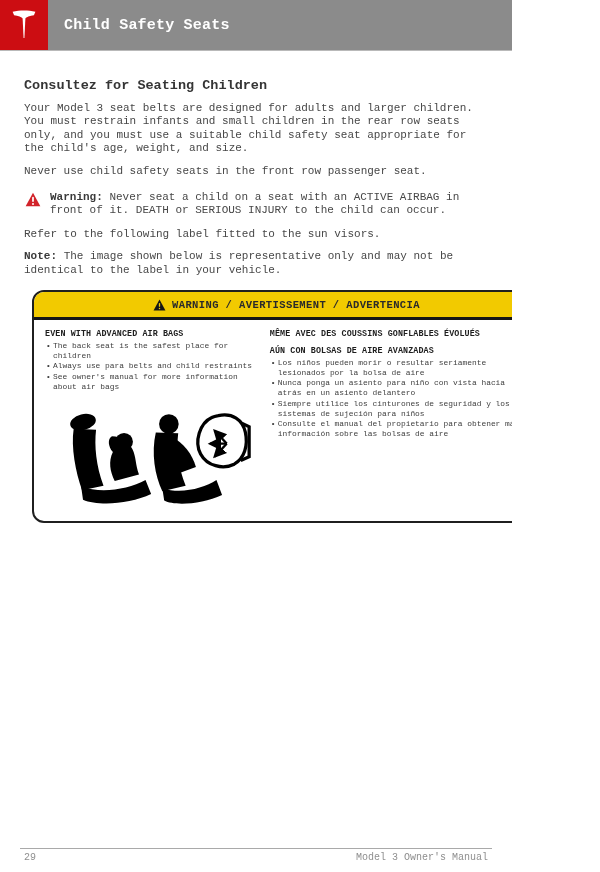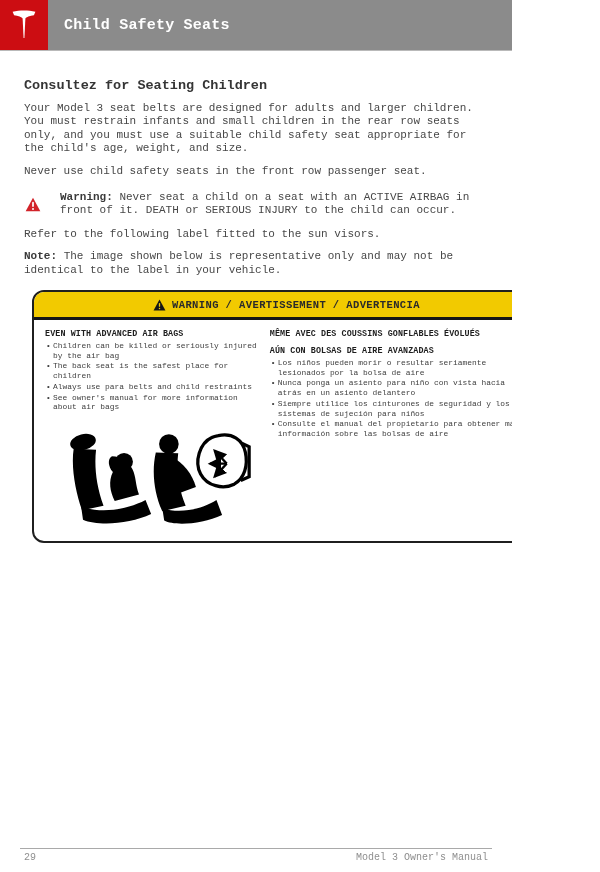--- a/index.html
+++ b/index.html
@@ -15,21 +15,21 @@
   .logo-box { width:48px; height:50px; background:#cc0d12; display:flex; align-items:center; justify-content:center; flex:0 0 auto; }
   .logo-box svg { width:30px; height:30px; }
   .topbar-title { color:#ffffff; font-size:15px; font-weight:bold; margin:0 0 0 16px; letter-spacing:0.2px; }
 
   
   .content { padding:0 24px; flex:0 0 auto; }
   .section-title { font-size:13.5px; font-weight:bold; color:#353535; margin:28px 0 9px 0; }
   .body-p { font-size:11px; line-height:13.4px; color:#474747; margin:0 0 9px 0; }
   .b { font-weight:bold; color:#3a3a3a; }
 
-  .warning-row { display:flex; align-items:center; gap:19px; margin:13px 0 10px 1px; }
+  .warning-row { display:flex; align-items:flex-start; gap:9px; margin:13px 0 10px 1px; }
   .warning-row .w-icon { flex:0 0 auto; margin-top:1px; }
   .warning-row .w-icon svg { width:16px; height:15px; display:block; }
   .warning-row p { margin:0; }
 
   
   .visor-label {
     margin:13px 0 0 8px; width:509px;
     border:2px solid #1f1f1f; border-radius:12px; background:#ffffff;
     overflow:hidden; box-sizing:border-box;
   }
@@ -103,21 +103,20 @@
           <circle cx="12" cy="17.6" r="1.4" fill="#f2ca00"></circle>
         </svg>
         <span>WARNING / AVERTISSEMENT / ADVERTENCIA</span>
       </div>
 
       <div class="label-body">
 
         <div class="label-col-left">
           <h3 class="label-head">EVEN WITH ADVANCED AIR BAGS</h3>
           <ul class="label-list">
-            <li>Children can be killed or seriously injured by the air bag</li>
             <li>The back seat is the safest place for children</li>
             <li>Always use para belts and child restraints</li>
             <li>See owner's manual for more information about air bags</li>
           </ul>
 
           <div class="pictogram">
             <svg viewBox="0 0 210 110">
               <defs>
                 <marker id="ah" markerWidth="7" markerHeight="7" refX="5" refY="3" orient="auto">
                   <path d="M0,0 L6,3 L0,6 Z" fill="#000"></path>

